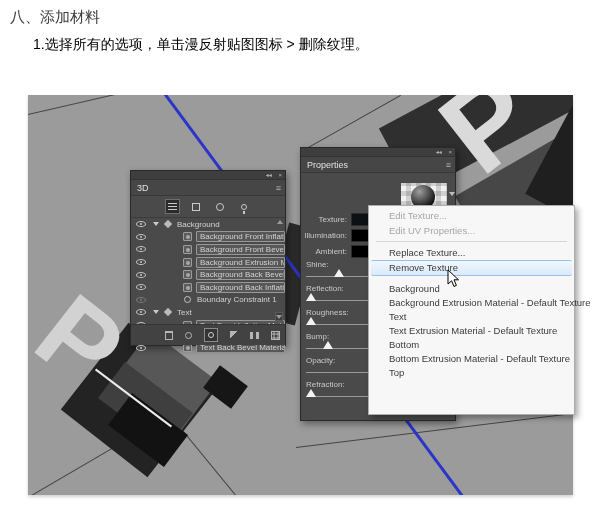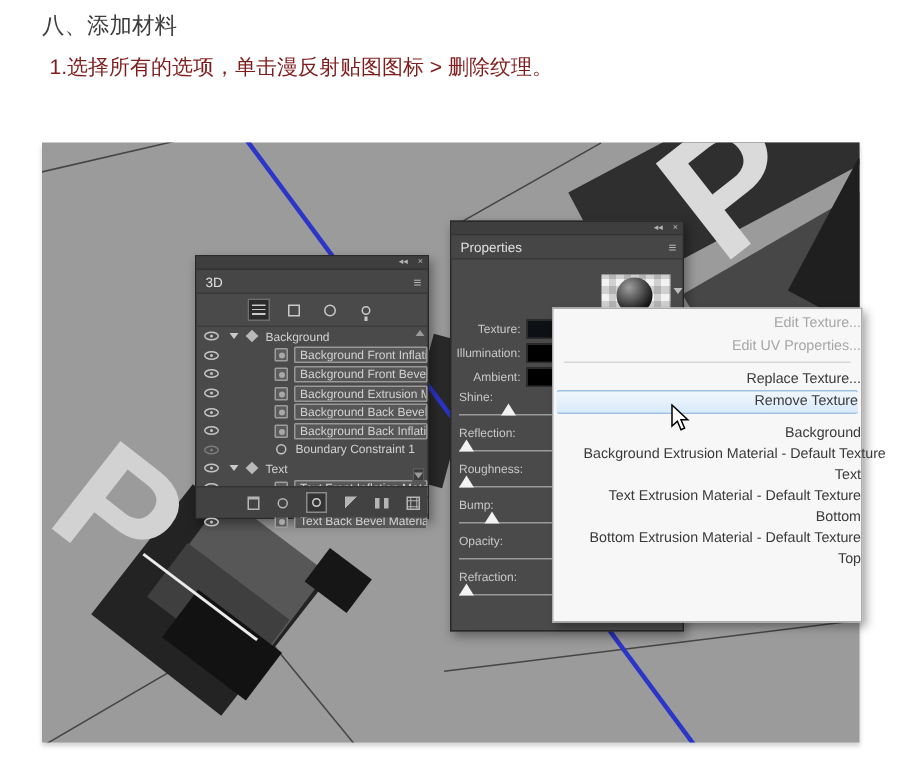--- a/index.html
+++ b/index.html
@@ -1,21 +1,21 @@
 <!DOCTYPE html>
 <html><head>
 <meta charset="utf-8">
 <style>
   * { margin:0; padding:0; box-sizing:border-box; }
   html,body { width:600px; height:508px; background:#ffffff; overflow:hidden;
               font-family:"Liberation Sans", sans-serif; }
 
   
-  .hdr-title { position:absolute; left:28px; top:8px; font-size:15px; color:#3d3d3d; }
-  .hdr-sub   { position:absolute; left:33px; top:36px; font-size:14px; color:#7f1d1d; }
+  .hdr-title { position:absolute; left:10px; top:8px; font-size:15px; color:#3d3d3d; }
+  .hdr-sub   { position:absolute; left:33px; top:36px; font-size:14px; color:#000000; }
 
   
   .canvas { position:absolute; left:28px; top:95px; width:545px; height:400px;
             background:#9b9b9b; overflow:hidden; box-shadow:0 2px 3px rgba(0,0,0,.18); }
   .gline { position:absolute; height:1px; background:#474442; transform-origin:0 0; z-index:2; }
   .blueline { position:absolute; left:138px; top:-2px; width:505px; height:3px;
               background:#2b35c8; transform-origin:0 0; transform:rotate(53.5deg); z-index:6; }
   .letter { position:absolute; font-weight:bold; z-index:4; line-height:1; }
   .slab { position:absolute; z-index:3; }
 
@@ -111,21 +111,21 @@
   .strack { position:relative; margin:7px 5px 0 5px; height:1px; background:#9a9a9a; }
   .sthumb { position:absolute; top:-7px; width:0; height:0;
             border-left:5px solid transparent; border-right:5px solid transparent;
             border-bottom:8px solid #f2f2f2; }
 
   
   .menu { position:absolute; left:368px; top:205px; width:207px; height:210px;
           background:#f7f7f7; border:1px solid #adadad; box-shadow:3px 3px 6px rgba(0,0,0,.35);
           z-index:20; padding-top:2px; }
   .mi { height:15px; line-height:15px; font-size:9.5px; color:#3a3a3a; padding-left:20px;
-        white-space:nowrap;text-align:right; }
+        white-space:nowrap; }
   .mi.small { height:14px; line-height:14px; }
   .mi.disabled { color:#a6a6a6; }
   .mi.hl { background:linear-gradient(#f0f7fd,#d9eafa); border-top:1px solid #9cc0e2;
            border-bottom:1px solid #9cc0e2; height:16px; line-height:14px; margin:0 2px;
            border-radius:2px; padding-left:18px; }
   .msep { height:1px; background:#d6d6d6; margin:3px 7px; }
   .cursor { position:absolute; left:78px; top:63px; z-index:30; }
 </style>
 </head>
 <body>

